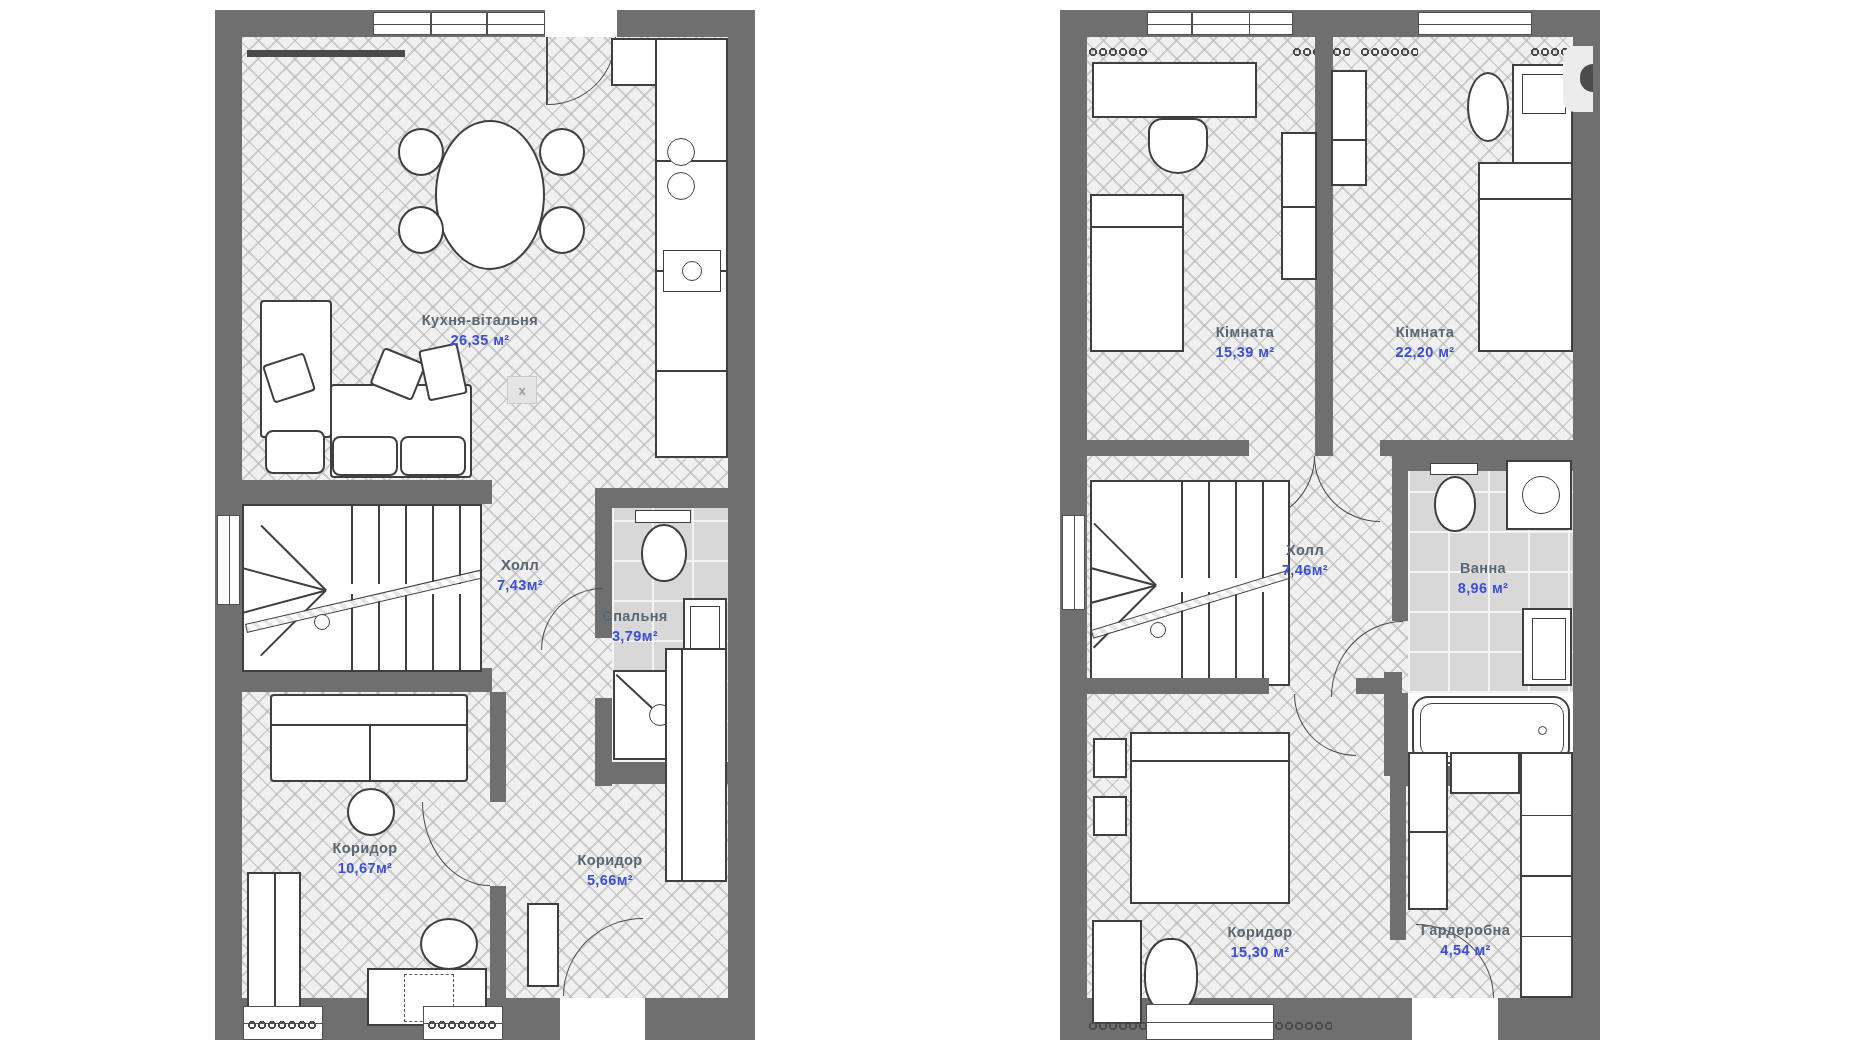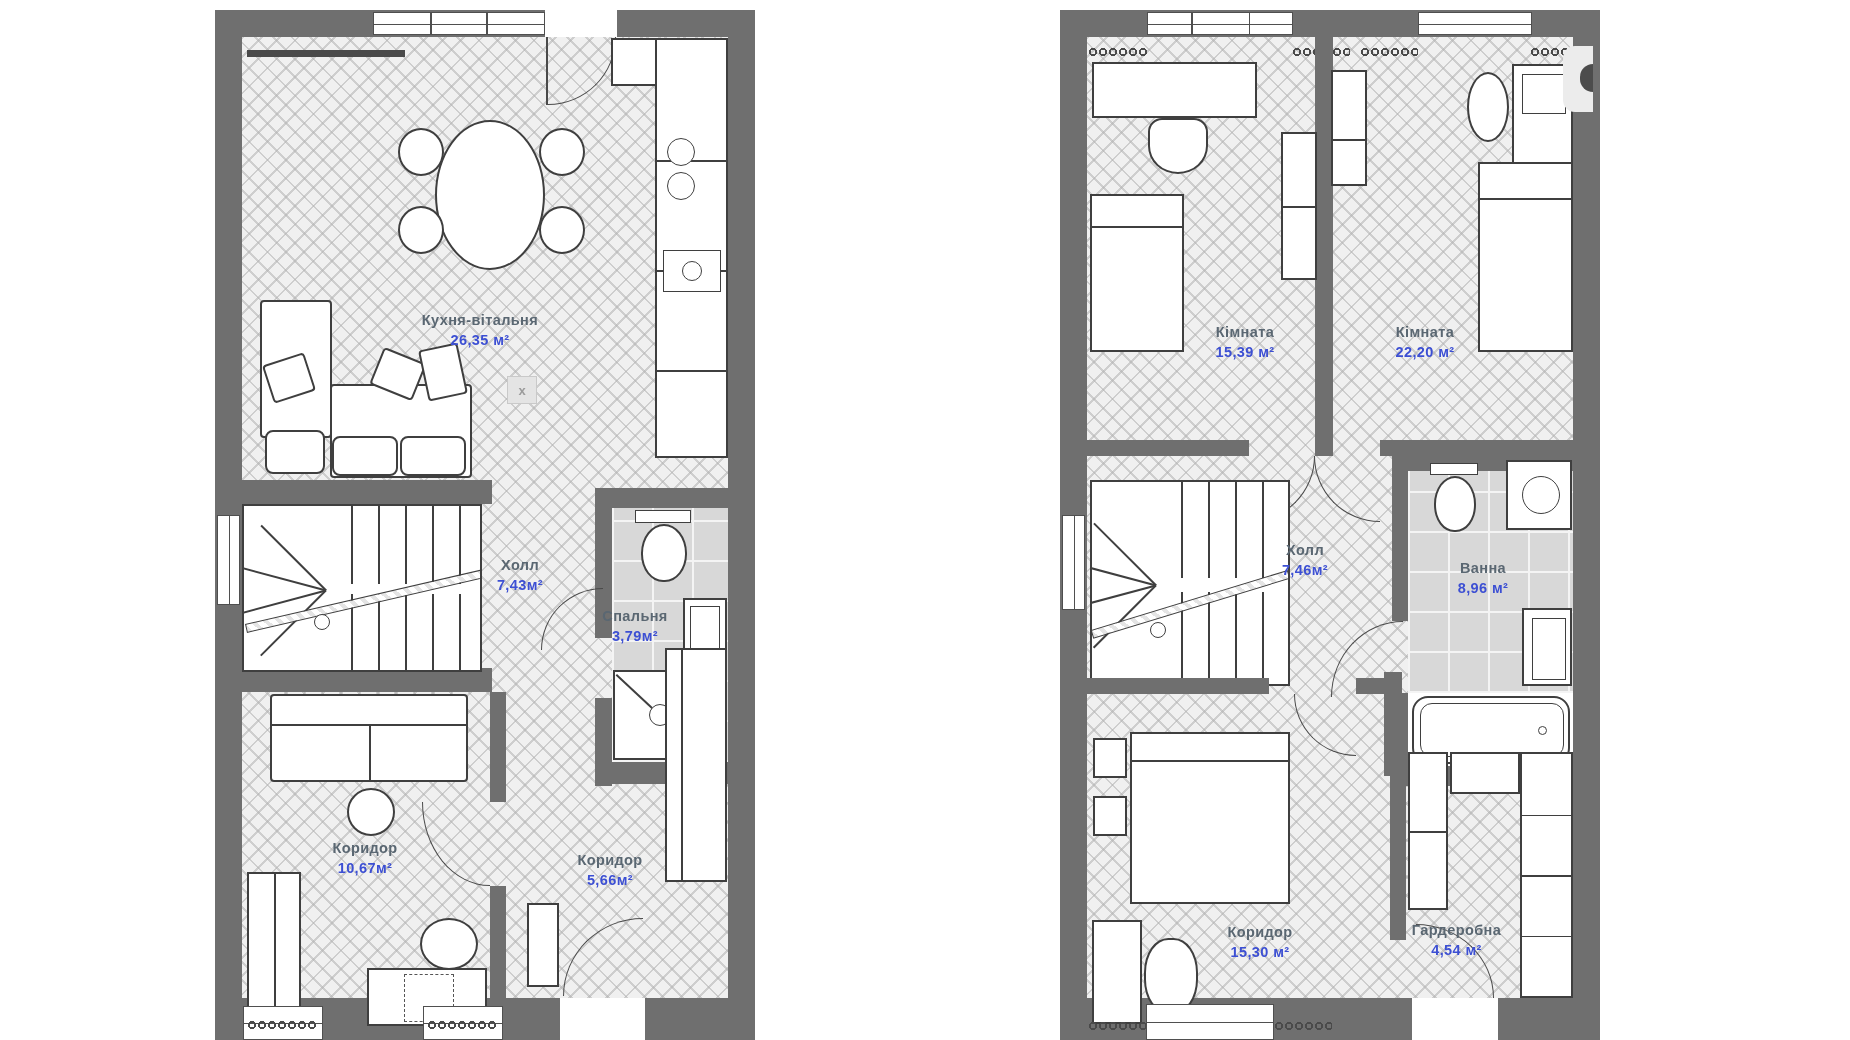--- a/index.html
+++ b/index.html
@@ -302,21 +302,21 @@
     <div class="area">7,46м²</div>
   </div>
   <div class="label" style="left:378px;top:548px;width:90px;">
     <div>Ванна</div>
     <div class="area">8,96 м²</div>
   </div>
   <div class="label" style="left:145px;top:912px;width:110px;">
     <div>Коридор</div>
     <div class="area">15,30 м²</div>
   </div>
-  <div class="label" style="left:339px;top:910px;width:115px;">
+  <div class="label" style="left:348px;top:910px;width:115px;">
     <div>Гардеробна</div>
     <div class="area">4,54 м²</div>
   </div>
 </section>
 
 <button class="navbtn" style="left:1563px;top:46px;width:30px;height:66px;">
   <span class="half"></span>
 </button>
 
 </body></html>

